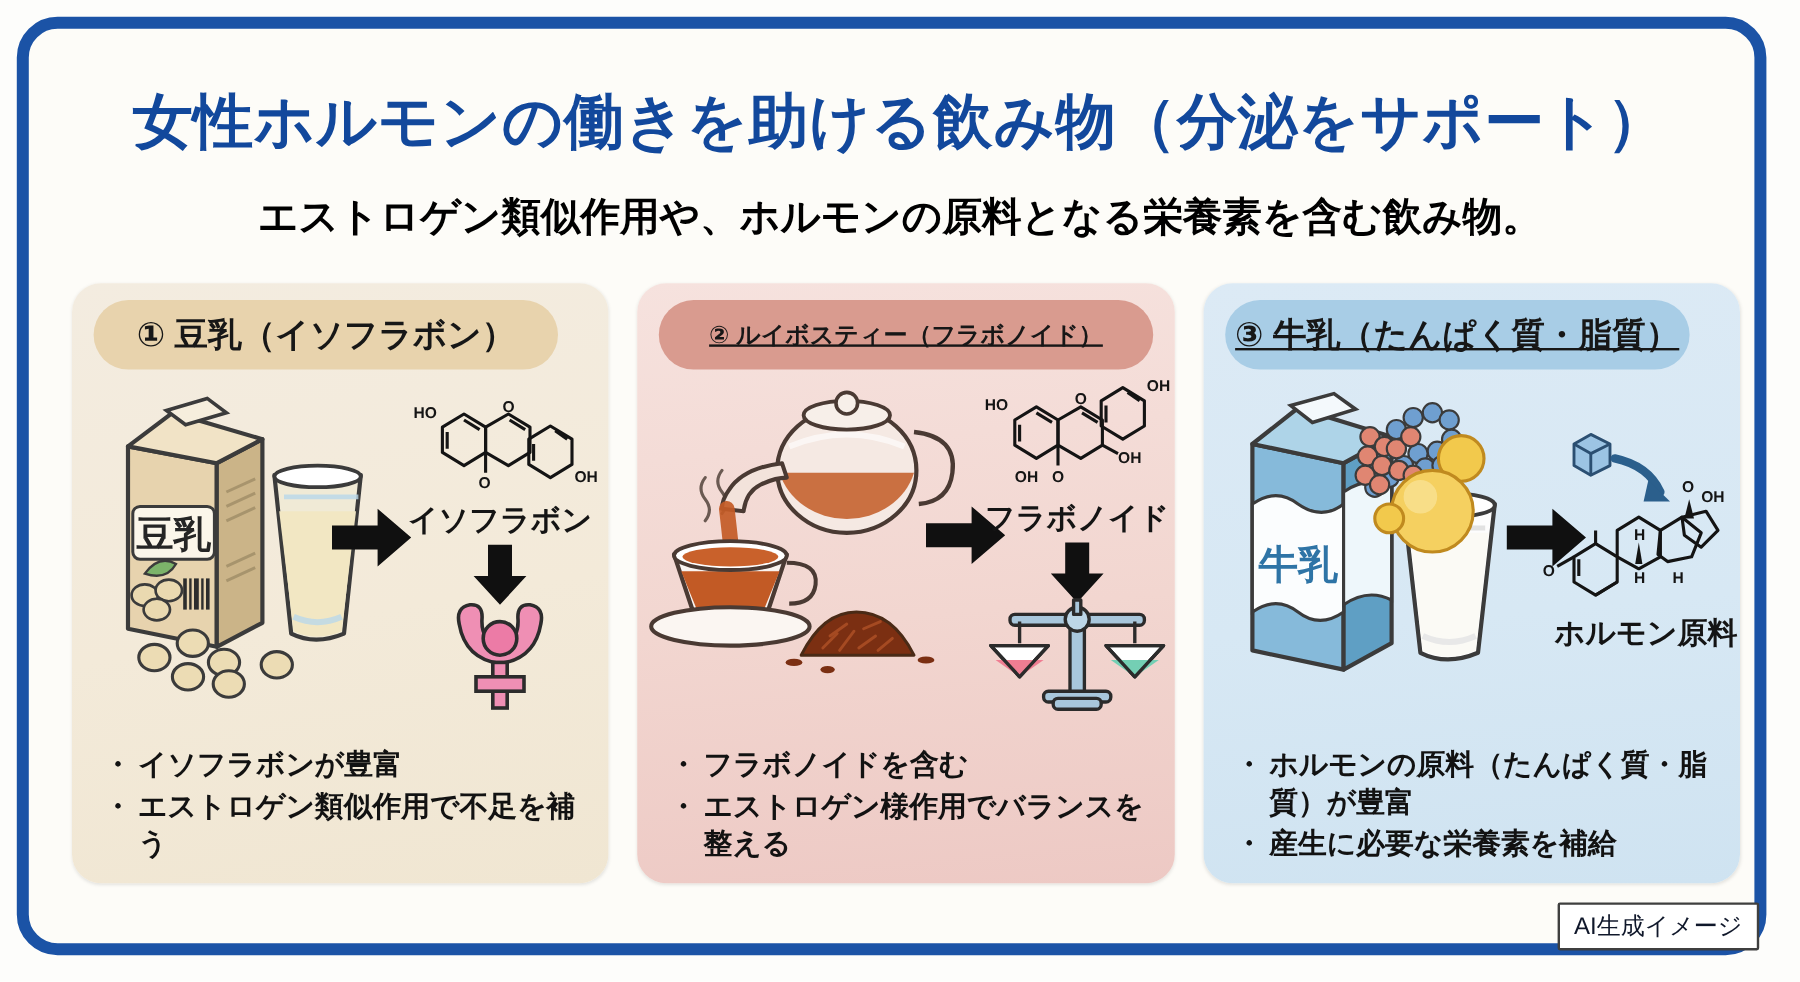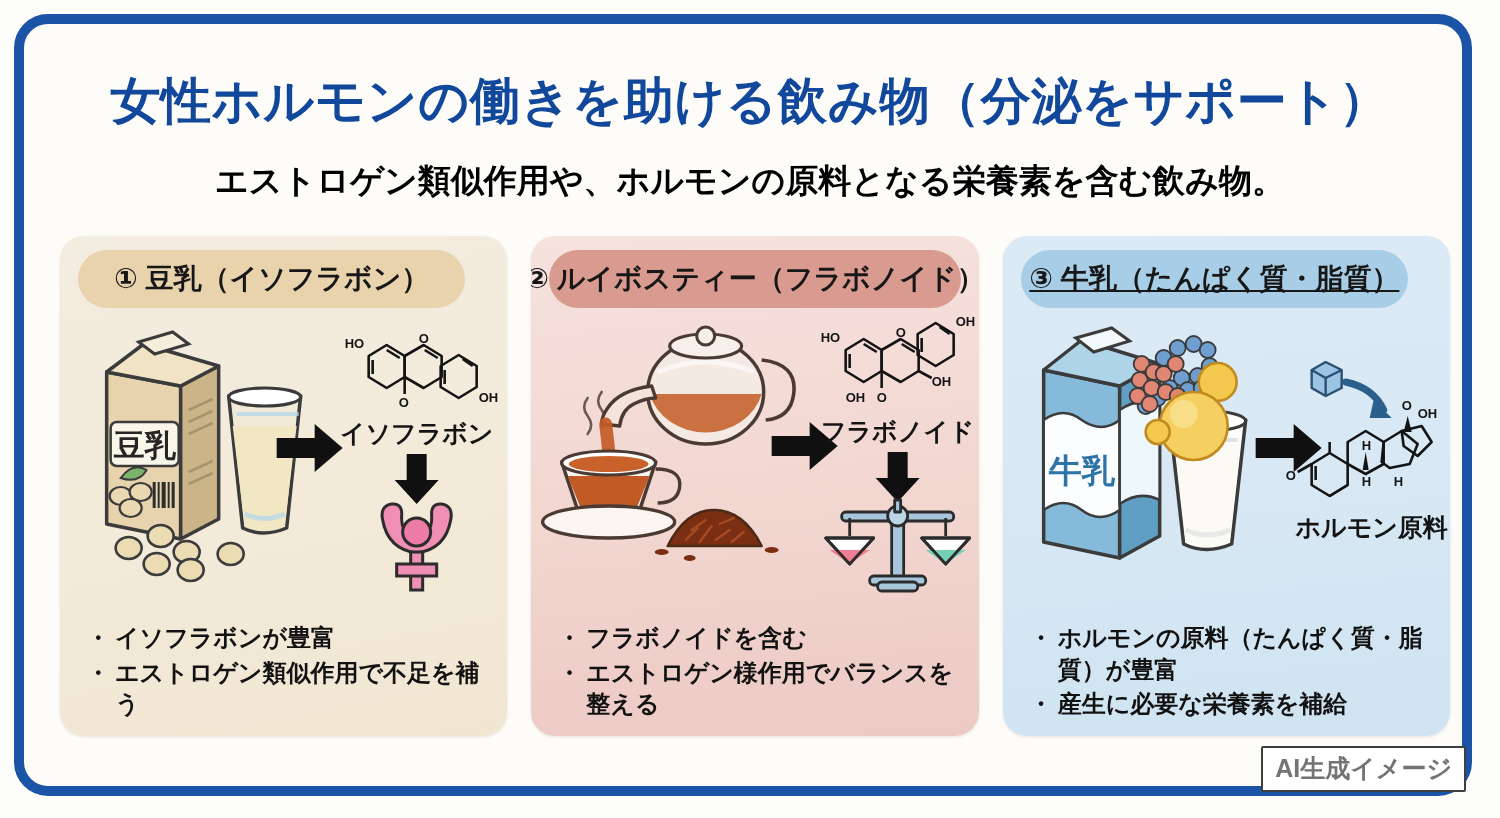--- a/index.html
+++ b/index.html
@@ -75,21 +75,21 @@
     left:18px;top:14px;
     height:58px;
     border-radius:29px;
     display:flex;align-items:center;justify-content:center;
     font-size:28px;font-weight:bold;color:#171717;
     white-space:nowrap;
     padding:0 18px;
     box-sizing:border-box;
   }
   .c1 .card-head{background:#e8d3ad;width:calc(100% - 60px);}
-  .c2 .card-head{background:#d99b8f;width:calc(100% - 36px);left:18px;font-size:28px;}
+  .c2 .card-head{background:#d99b8f;width:calc(100% - 36px);left:18px;font-size:20px;text-decoration:underline;}
   .c3 .card-head{background:#a8cde6;width:calc(100% - 60px);text-decoration:underline;}
 
   .art{
     position:absolute;
     left:0;top:78px;
     width:100%;height:280px;
   }
   .bullets{
     position:absolute;
     left:26px;right:18px;bottom:14px;
@@ -101,21 +101,21 @@
   .bullet{display:flex;align-items:flex-start;margin-bottom:3px;}
   .bullet .dot{flex:0 0 auto;margin-right:5px;}
   .bullet .btxt{flex:1 1 auto;}
 
   .badge{
     position:absolute;
     right:34px;bottom:26px;
     border:2px solid #3f3f3f;
     background:#ffffff;
     padding:4px 12px 5px 12px;
-    font-size:25px;font-weight:bold;color:#737373;
+    font-size:20px;font-weight:normal;color:#0f172a;
     white-space:nowrap;
     border-radius:2px;
   }
   svg{display:block;}
 </style>
 </head>
 <body>
 
 <div class="poster">
 

